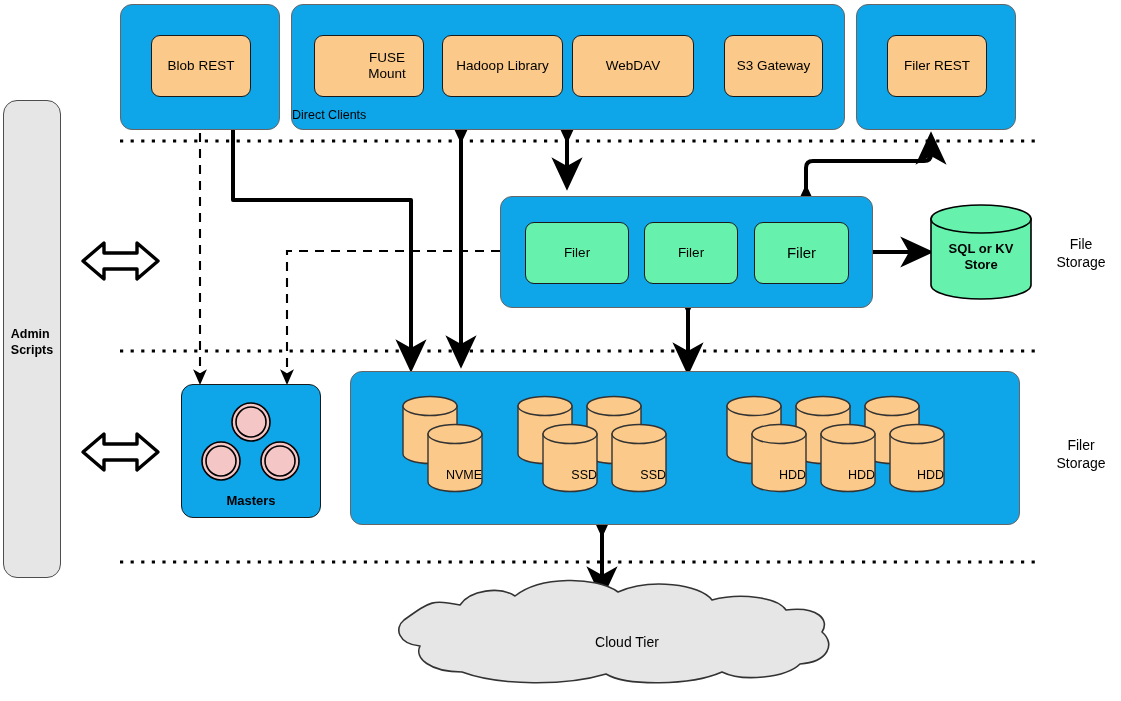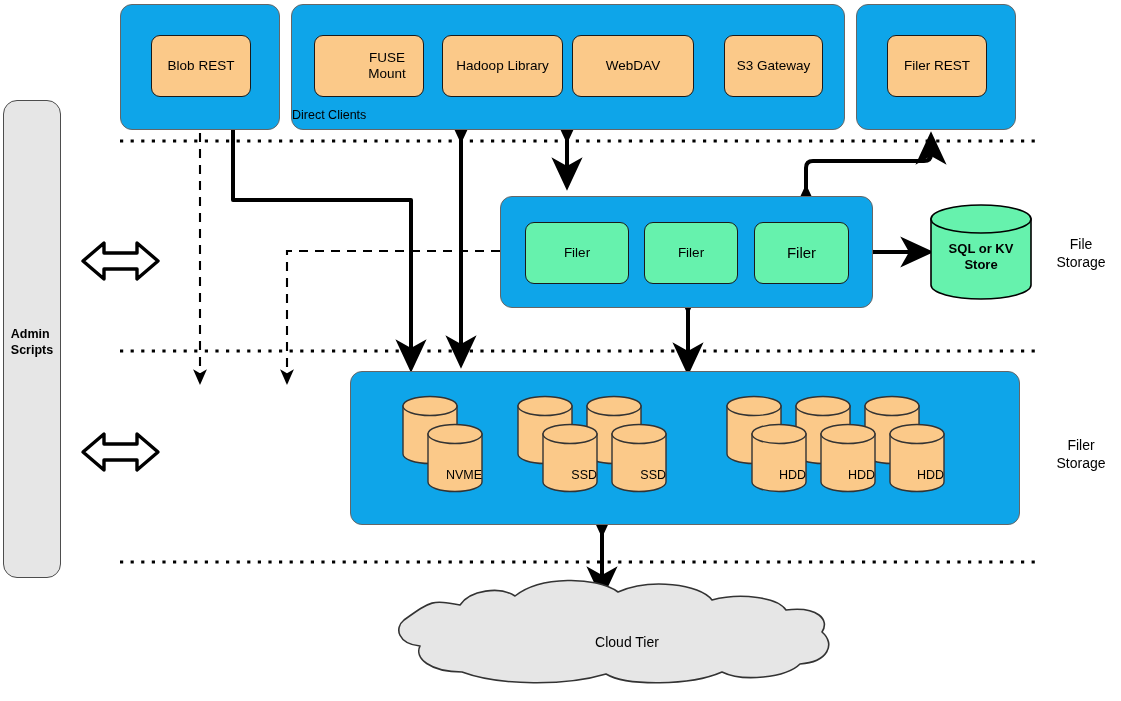--- a/index.html
+++ b/index.html
@@ -210,20 +210,33 @@
       <span>SQL or KV</span><br>
       <span>Store</span>
     </div>
   </div>
 
   <div class="side-label" style="left:1046px;top:235px;width:70px;">
     <span>File</span><br>
     <span>Storage</span>
   </div>
 
+  <div class="group-box" style="left:181px;top:384px;width:140px;height:134px;border-color:#1a1a1a;">
+    <svg width="138" height="132">
+      <g>
+        <circle cx="69" cy="37" r="19" fill="#f5c6c6" stroke="#000" stroke-width="1.6"></circle>
+        <circle cx="69" cy="37" r="15" fill="#f5c6c6" stroke="#000" stroke-width="1.6"></circle>
+        <circle cx="39" cy="76" r="19" fill="#f5c6c6" stroke="#000" stroke-width="1.6"></circle>
+        <circle cx="39" cy="76" r="15" fill="#f5c6c6" stroke="#000" stroke-width="1.6"></circle>
+        <circle cx="98" cy="76" r="19" fill="#f5c6c6" stroke="#000" stroke-width="1.6"></circle>
+        <circle cx="98" cy="76" r="15" fill="#f5c6c6" stroke="#000" stroke-width="1.6"></circle>
+      </g>
+    </svg>
+    <div class="masters-label" style="top:108px;">Masters</div>
+  </div>
 
   <div class="group-box" style="left:350px;top:371px;width:670px;height:154px;">
     <svg width="668" height="152">
 
       <g>
         <path d="M52,34 L52,82 A27,9.5 0 0 0 106,82 L106,34 Z" fill="#fbc989" stroke="#333" stroke-width="1.4"></path>
         <ellipse cx="79" cy="34" rx="27" ry="9.5" fill="#fbc989" stroke="#333" stroke-width="1.4"></ellipse>
         <path d="M77,62 L77,110 A27,9.5 0 0 0 131,110 L131,62 Z" fill="#fbc989" stroke="#333" stroke-width="1.4"></path>
         <ellipse cx="104" cy="62" rx="27" ry="9.5" fill="#fbc989" stroke="#333" stroke-width="1.4"></ellipse>
       </g>

